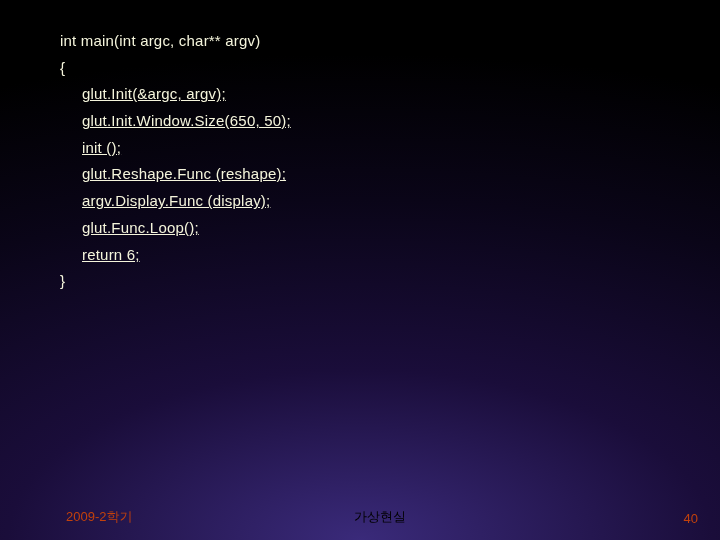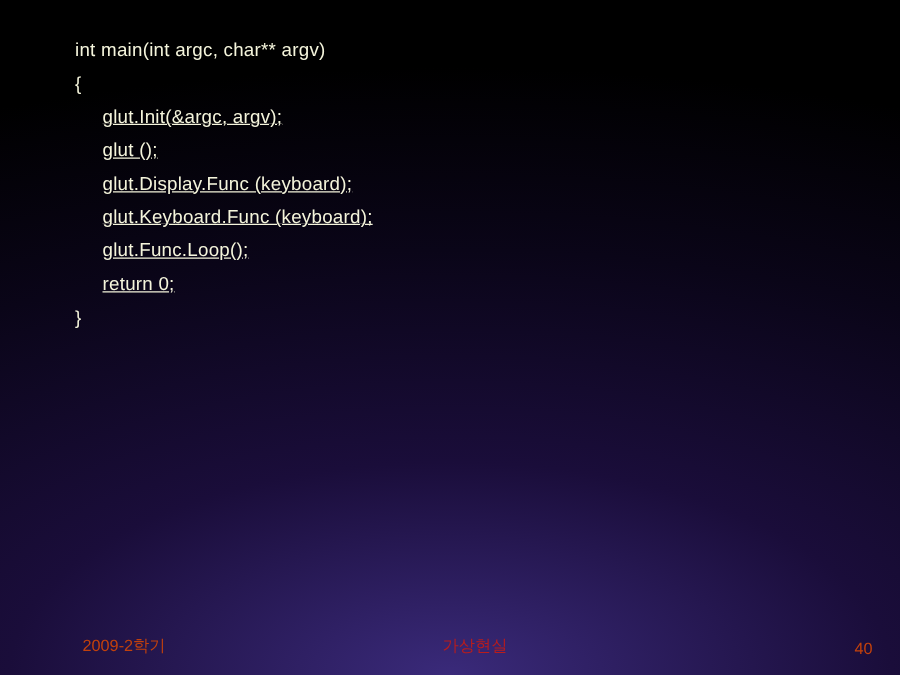--- a/index.html
+++ b/index.html
@@ -38,38 +38,39 @@
     align-items: flex-end;
     padding: 0 42px 0 46px;
     color: #c2410c;
     font-size: 13px;
   }
   .footer-center {
     position: absolute;
     left: 50%;
     transform: translateX(-50%);
     bottom: 14px;
-    color: #b91c1c;
+    color: #000000;
     font-size: 13px;
     text-align: right;
   }
 </style>
 </head>
 <body>
 
 <div class="slide">
   <div class="code-block">
     <div class="code-line">int main(int argc, char** argv)</div>
     <div class="code-line">{</div>
     <div class="code-line ind">glut.Init(&amp;argc, argv);</div>
-    <div class="code-line ind">glut ();</div>
-    <div class="code-line ind">glut.Display.Func (keyboard);</div>
-    <div class="code-line ind">glut.Keyboard.Func (keyboard);</div>
+    <div class="code-line ind">glut.Init.Window.Size(650, 50);</div>
+    <div class="code-line ind">init ();</div>
+    <div class="code-line ind">glut.Reshape.Func (reshape);</div>
+    <div class="code-line ind">argv.Display.Func (display);</div>
     <div class="code-line ind">glut.Func.Loop();</div>
-    <div class="code-line ind">return 0;</div>
+    <div class="code-line ind">return 6;</div>
     <div class="code-line">}</div>
   </div>
 
   <div class="footer">
     <span>2009-2학기</span>
     <span>40</span>
   </div>
   <div class="footer-center">가상현실</div>
 </div>
 

